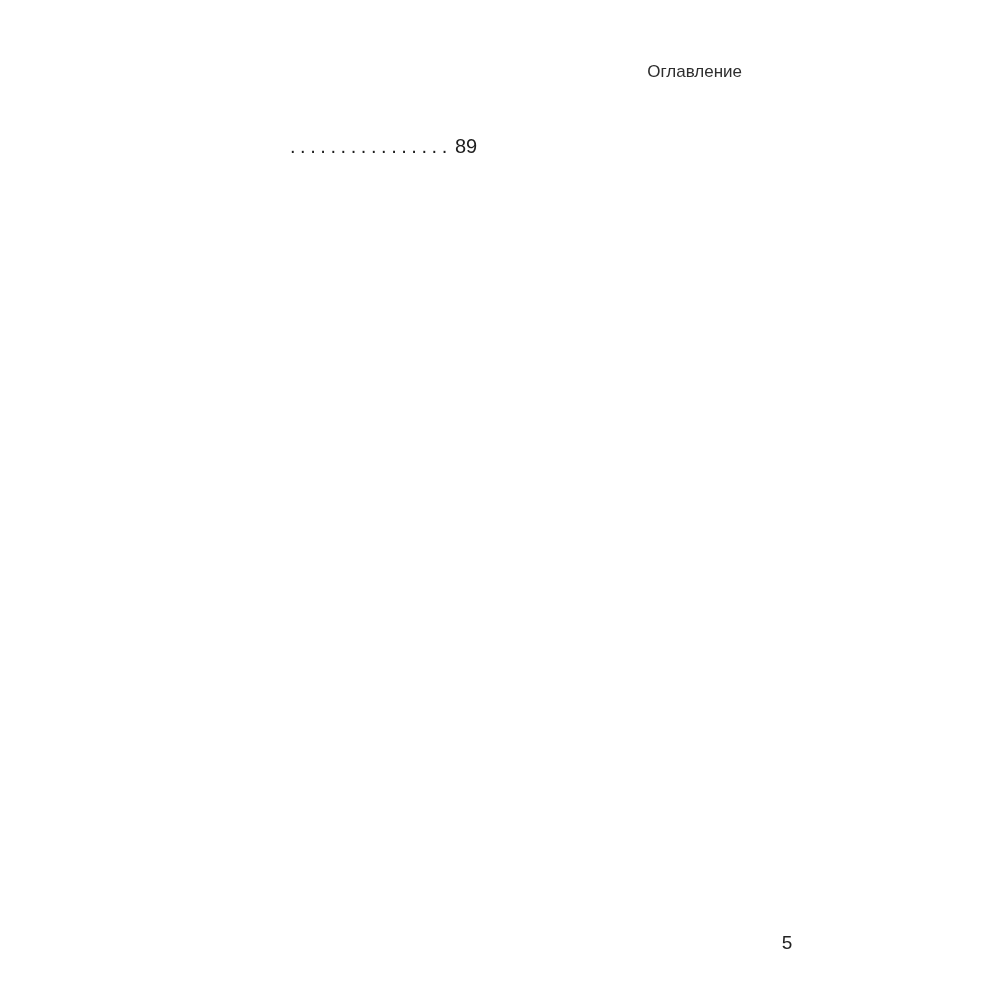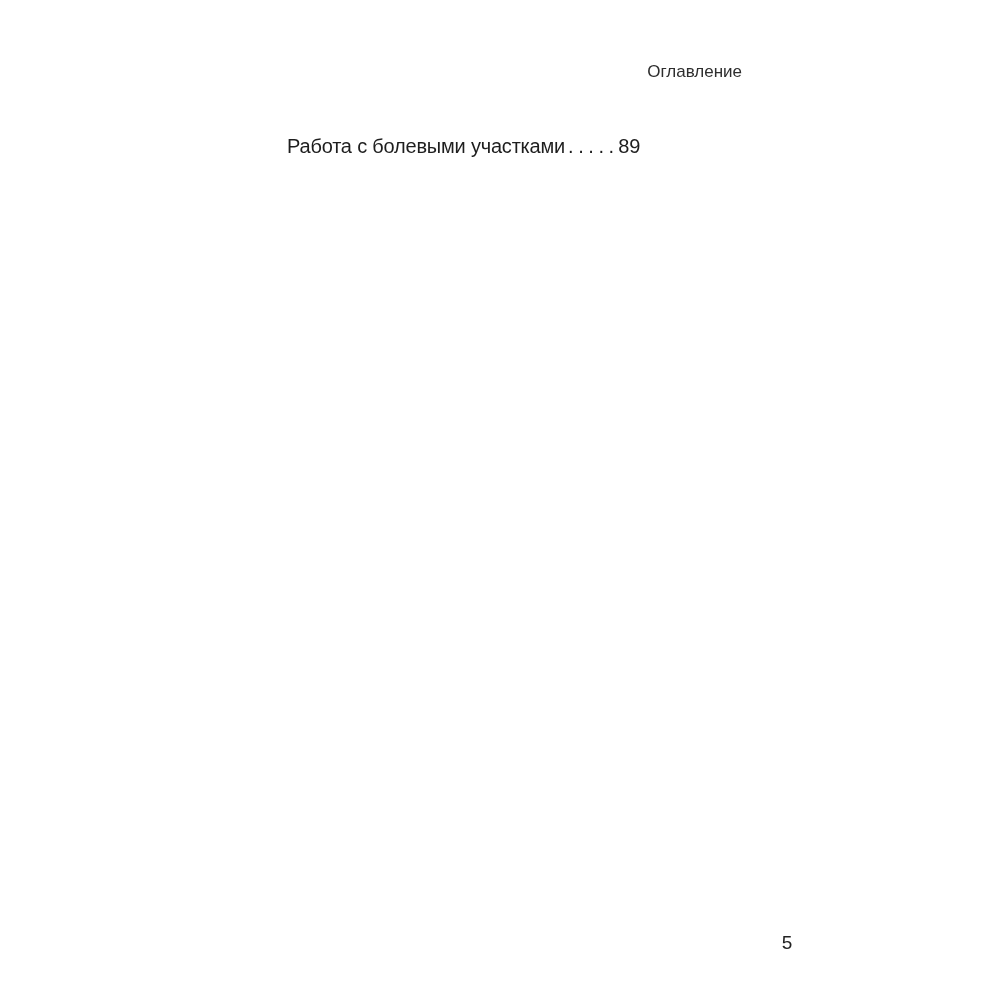--- a/index.html
+++ b/index.html
@@ -63,21 +63,20 @@
 </style>
 </head>
 <body>
 
 <div class="page">
   <div class="running-head">Оглавление</div>
 
   <div class="toc" id="toc">
       <div class="group">
         <div class="row entry">
-          <span class="title">Работа с болевыми участками</span>
           <span class="leader"></span>
           <span class="page">89</span>
         </div>
       </div>
     </div>
 
   <div class="folio">5</div>
 </div>
 
 </body></html>

